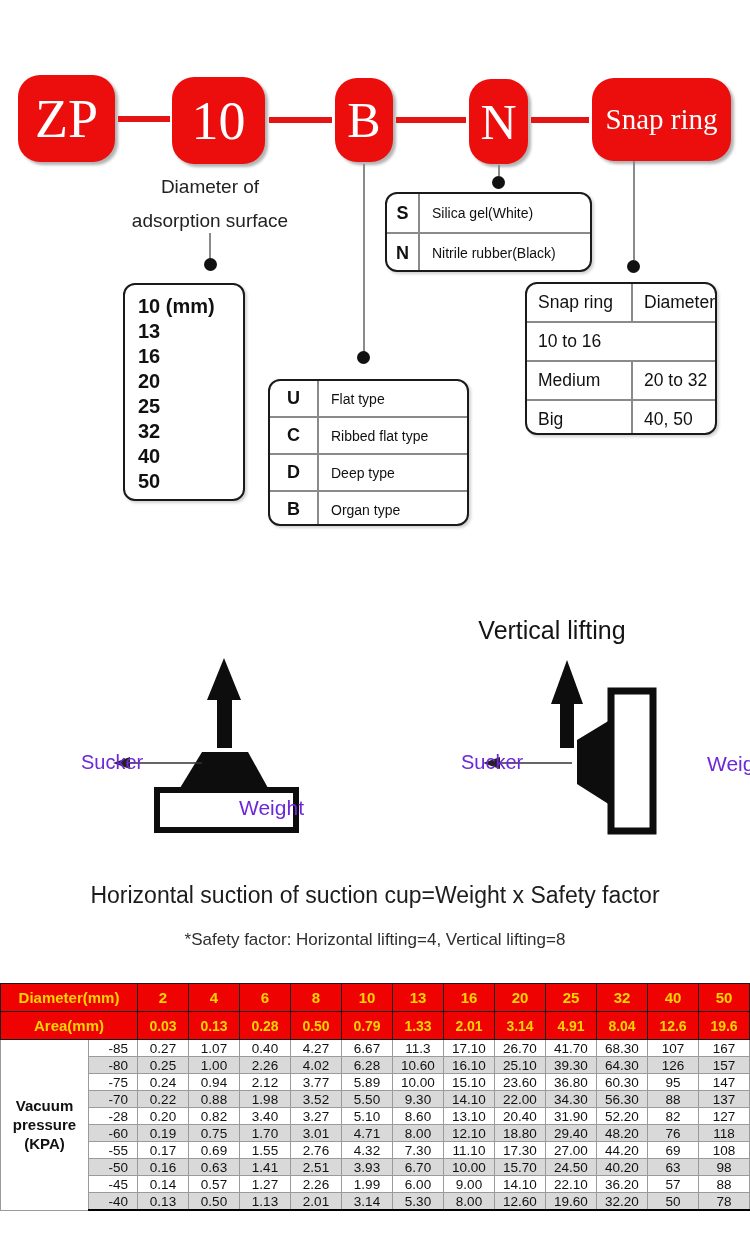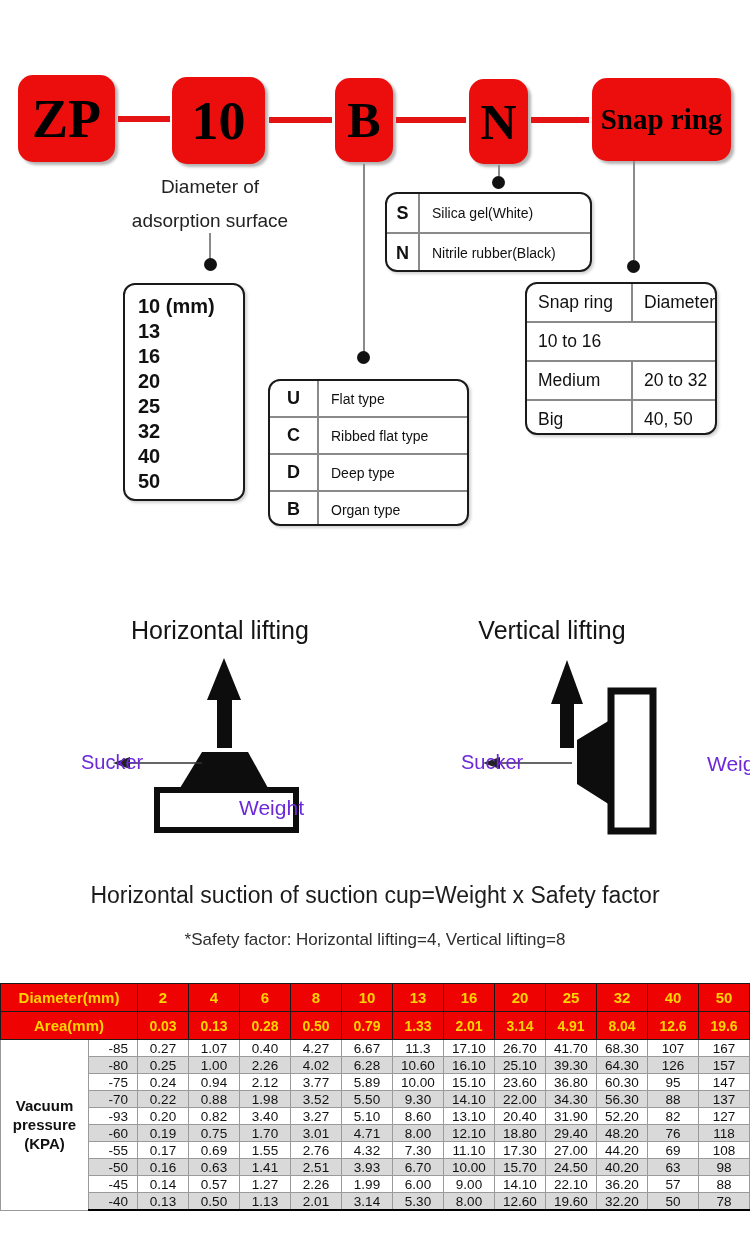--- a/index.html
+++ b/index.html
@@ -1,21 +1,21 @@
 <!DOCTYPE html>
 <html><head>
 <meta charset="utf-8">
 <style>
   html,body{margin:0;padding:0;background:#fff;}
   #page{position:relative;width:750px;height:1249px;background:#fff;overflow:hidden;
         font-family:"Liberation Sans",sans-serif;color:#111;}
 
   
-  .red-box{position:absolute;background:#ec0d0d;border-radius:15px;color:#000000;
-           font-family:"Liberation Serif","DejaVu Serif",serif;font-weight:bold;
+  .red-box{position:absolute;background:#ec0d0d;border-radius:22px;color:#ffffff;
+           font-family:"Liberation Serif","DejaVu Serif",serif;font-weight:normal;
            display:flex;align-items:center;justify-content:center;
            box-shadow:3px 3px 3px rgba(0,0,0,.30);}
   .dash{position:absolute;height:6px;background:#e51414;}
   .vline{position:absolute;width:2px;background:#8a8a8a;}
   .dot{position:absolute;width:13px;height:13px;border-radius:50%;background:#111;}
   .note-2line{position:absolute;text-align:center;font-size:19px;line-height:34px;color:#222;}
   .mini-box{position:absolute;background:#fff;border:2px solid #1a1a1a;border-radius:12px;
             box-shadow:2px 2px 3px rgba(0,0,0,.18);overflow:hidden;}
   .dia-list{padding:9px 0 0 13px;font-size:20px;font-weight:bold;line-height:25px;}
   .dia-list .unit-line{letter-spacing:0px;}
@@ -140,21 +140,20 @@
     <div class="mini-row" style="height:37px;">
       <div class="snap-col1">Medium</div>
       <div class="snap-col2">20 to 32</div>
     </div>
     <div class="mini-row" style="height:37px;">
       <div class="snap-col1">Big</div>
       <div class="snap-col2">40, 50</div>
     </div>
   </div>
 
-  <div class="diagram-title" style="left:70px;top:616px;width:300px;">Horizontal lifting</div>
   <div class="diagram-title" style="left:408px;top:616px;width:288px;">Vertical lifting</div>
 
   <svg class="shape-svg" style="left:20px;top:640px;" width="330" height="200" viewBox="0 0 330 200">
     <polygon points="204,18 187,60 221,60" fill="#0d0d0d"></polygon>
     <rect x="197" y="58" width="15" height="50" fill="#0d0d0d"></rect>
     <polygon points="182,112 228,112 248,148 160,148" fill="#0d0d0d"></polygon>
     <rect x="137" y="150" width="139" height="40" fill="#fff" stroke="#0d0d0d" stroke-width="6"></rect>
     <line x1="107" y1="123" x2="182" y2="123" stroke="#333" stroke-width="1.5"></line>
     <polygon points="93,123 110,117 110,129" fill="#222"></polygon>
   </svg>
@@ -284,21 +283,21 @@
           <td>5.50</td>
           <td>9.30</td>
           <td>14.10</td>
           <td>22.00</td>
           <td>34.30</td>
           <td>56.30</td>
           <td>88</td>
           <td>137</td>
         </tr>
         <tr>
-          <td class="pressure">-93</td>
+          <td class="pressure">-28</td>
           <td>0.20</td>
           <td>0.82</td>
           <td>3.40</td>
           <td>3.27</td>
           <td>5.10</td>
           <td>8.60</td>
           <td>13.10</td>
           <td>20.40</td>
           <td>31.90</td>
           <td>52.20</td>

